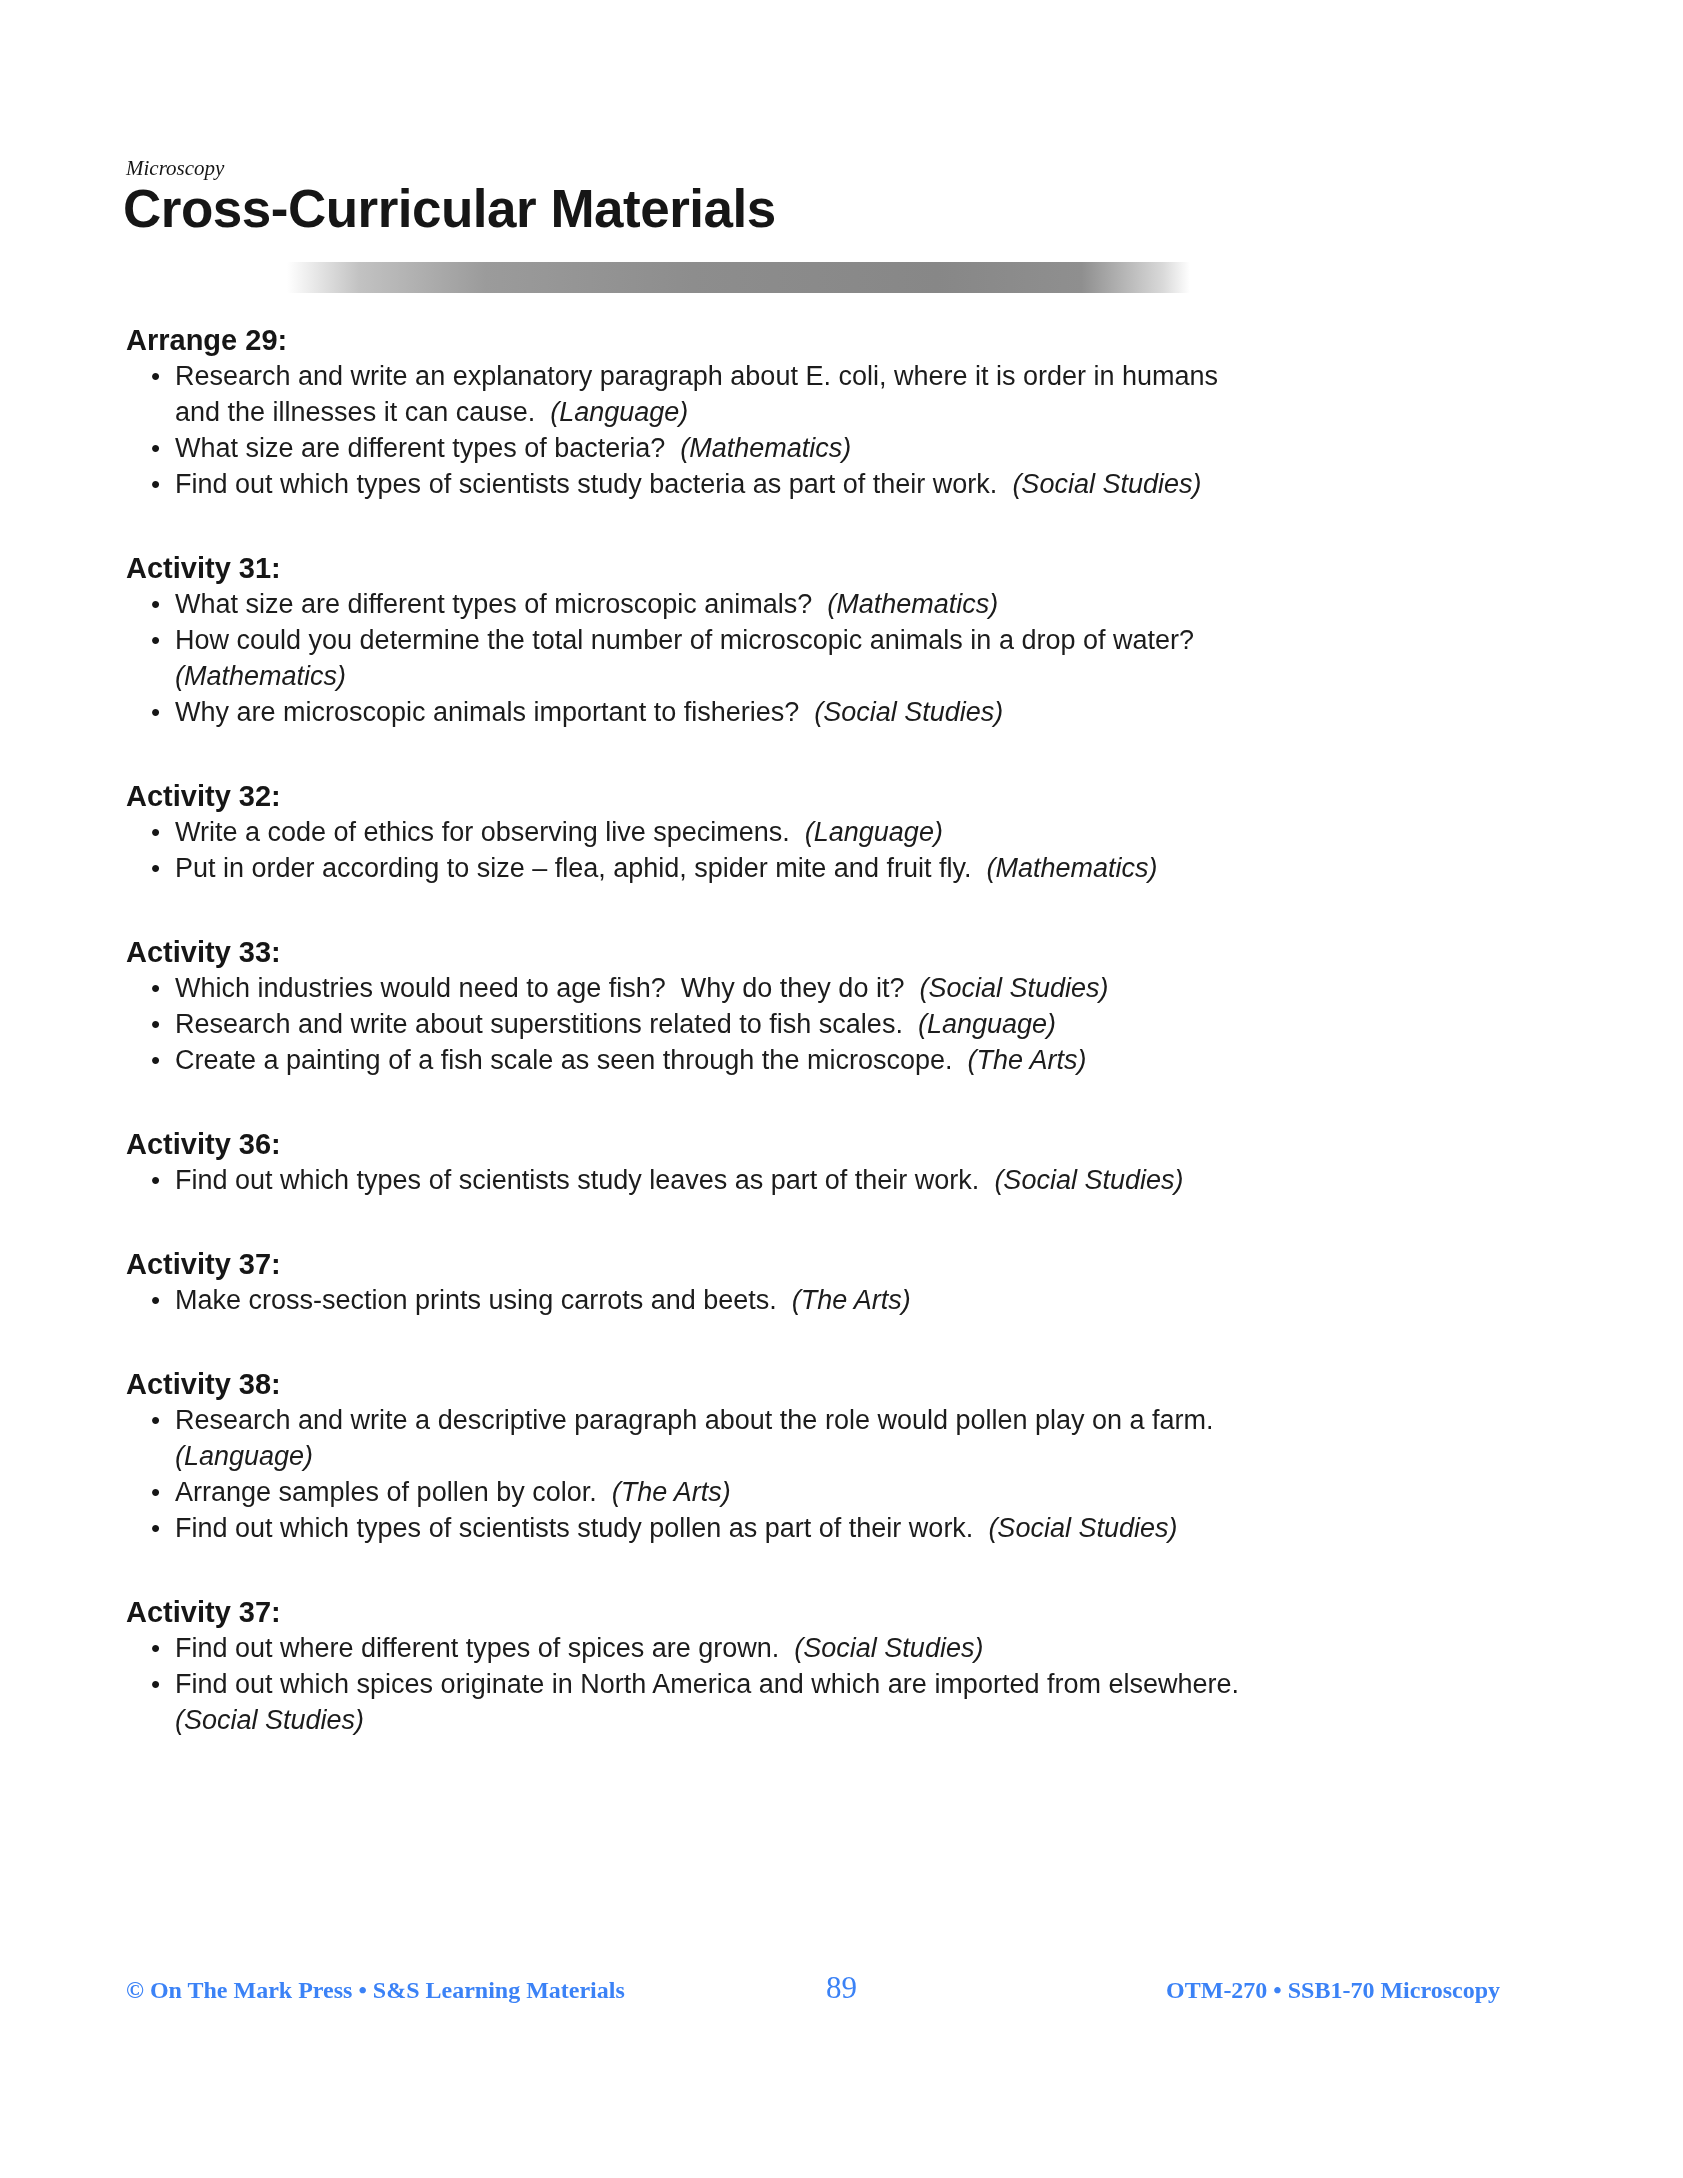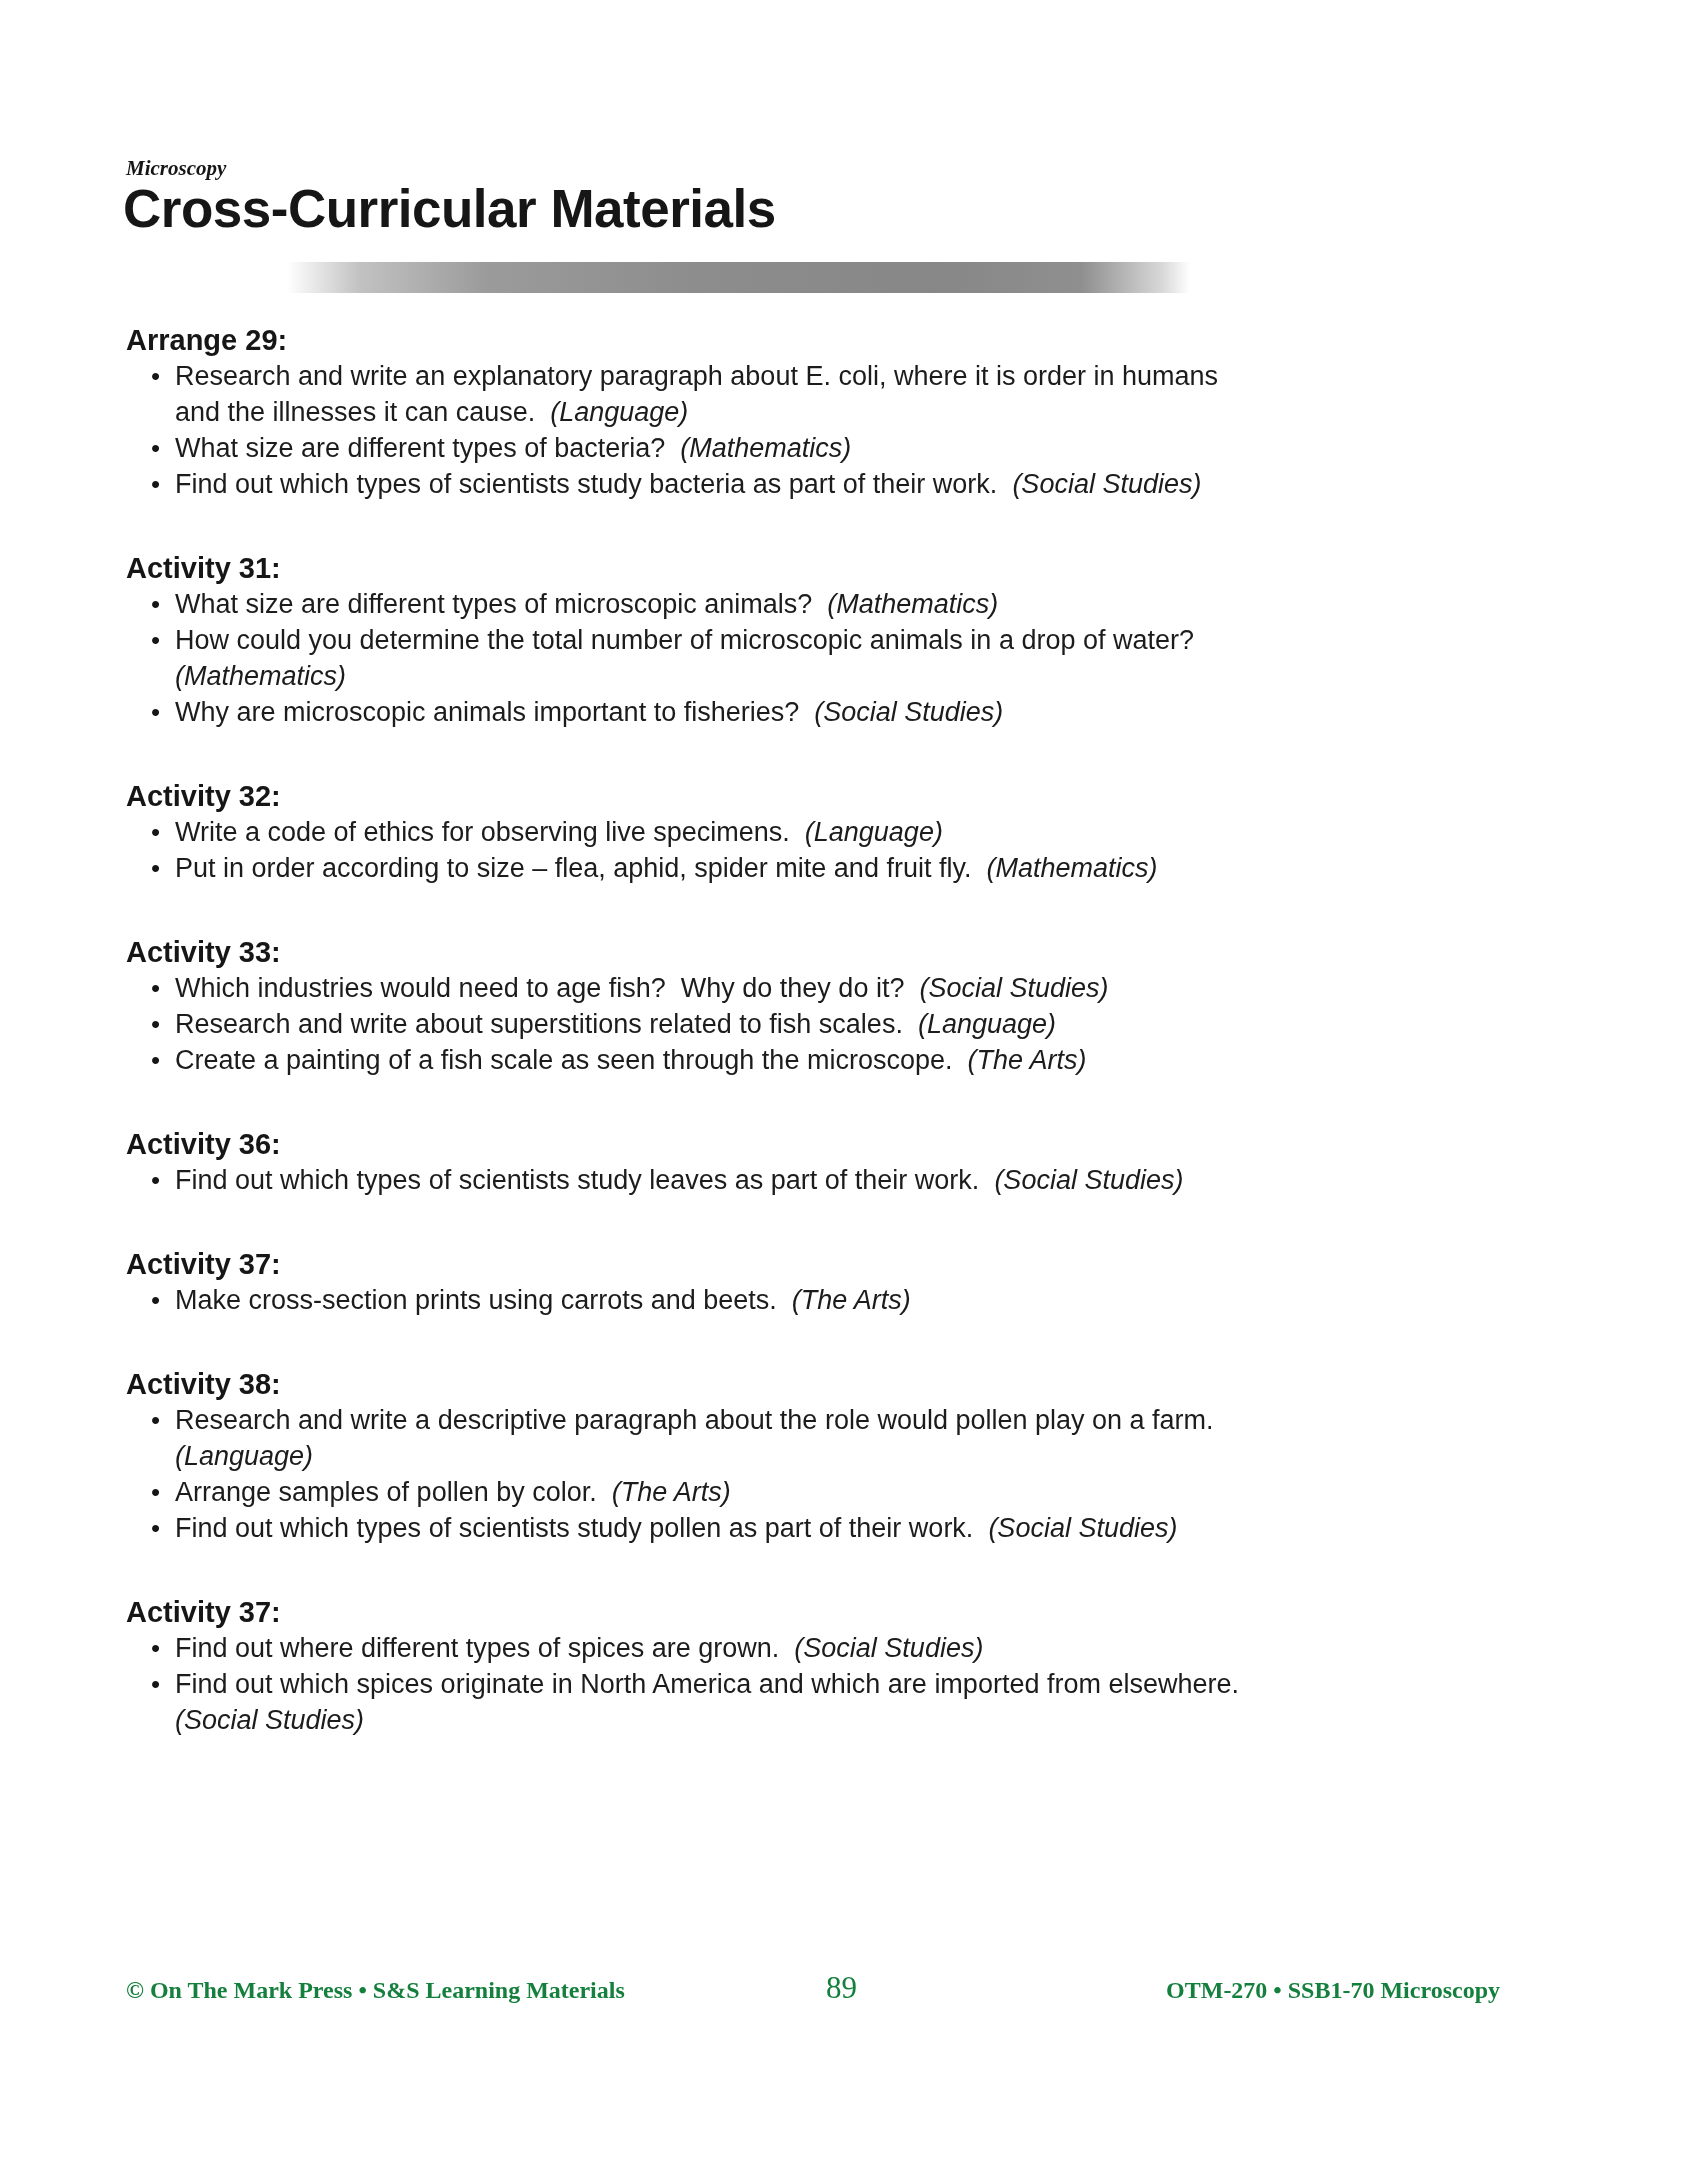--- a/index.html
+++ b/index.html
@@ -3,21 +3,21 @@
 <meta charset="utf-8">
 <style>
   html,body { margin:0; padding:0; background:#e8e8e8; }
   .page {
     position:relative; width:1683px; height:2178px; background:#ffffff;
     font-family:"Liberation Sans", sans-serif; color:#1c1c1c; overflow:hidden;
     margin:0 auto;
   }
   .kicker {
     position:absolute; left:126px; top:156px;
-    font-family:"Liberation Serif", serif; font-style:italic; font-weight:bold;
+    font-family:"Liberation Serif", serif; font-style:italic; font-weight:normal;
     font-size:21px; color:#161616;
   }
   .title {
     position:absolute; left:123px; top:178px;
     font-size:53px; font-weight:bold; letter-spacing:-0.5px; color:#161616;
   }
   .grad-bar {
     position:absolute; left:287px; top:262px; width:903px; height:31px;
     background:linear-gradient(90deg,
       rgba(255,255,255,0) 0%, #c2c2c2 8%, #9b9b9b 22%,
@@ -30,21 +30,21 @@
     font-size:29px; font-weight:bold; line-height:36px; color:#161616;
   }
   .bullet-item { display:flex; align-items:flex-start; }
   .bullet {
     flex:0 0 24px; margin-left:25px; font-size:26px; line-height:36px; color:#161616;
   }
   .lines { flex:1 1 auto; }
   .line { font-size:27px; line-height:36px; white-space:pre-wrap; }
   .subj { font-style:italic; }
   .footer-left, .footer-right, .footer-page {
-    position:absolute; font-family:"Liberation Serif", serif; color:#15803d;
+    position:absolute; font-family:"Liberation Serif", serif; color:#3b82f6;
   }
   .footer-left  { left:126px;  top:1977px; font-size:24px; font-weight:bold; }
   .footer-right { right:183px; top:1977px; font-size:24px; font-weight:bold;margin-left:16px; }
   .footer-page  { left:0; right:0; top:1970px; text-align:center; font-size:31px; }
 </style>
 </head>
 <body>
 
 <div class="page">
 

